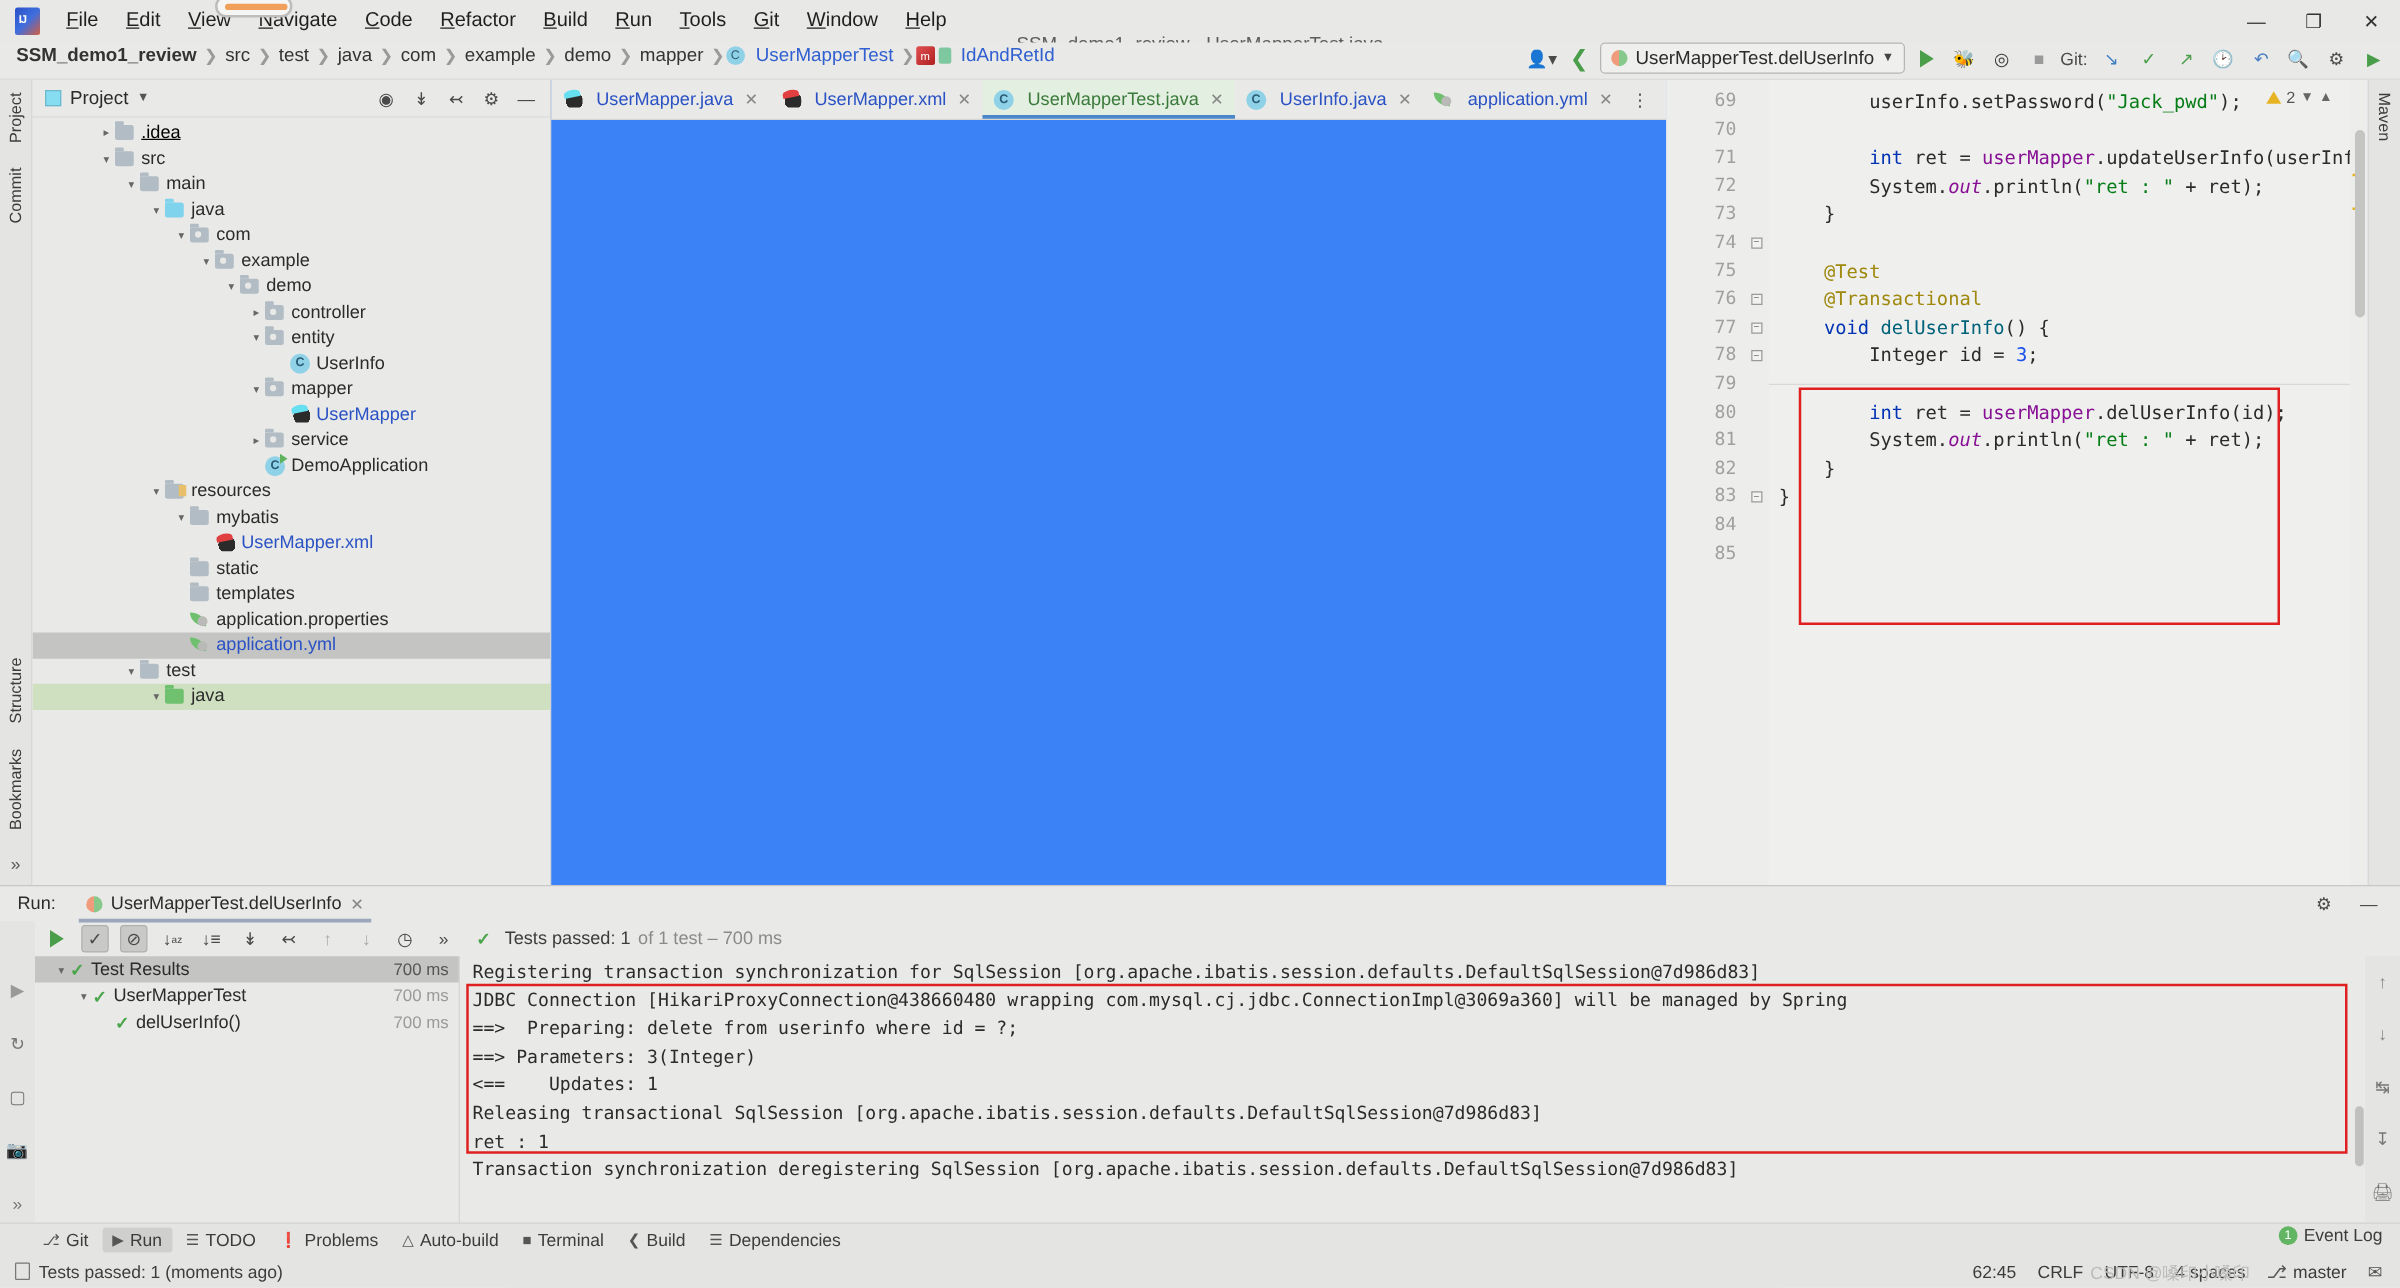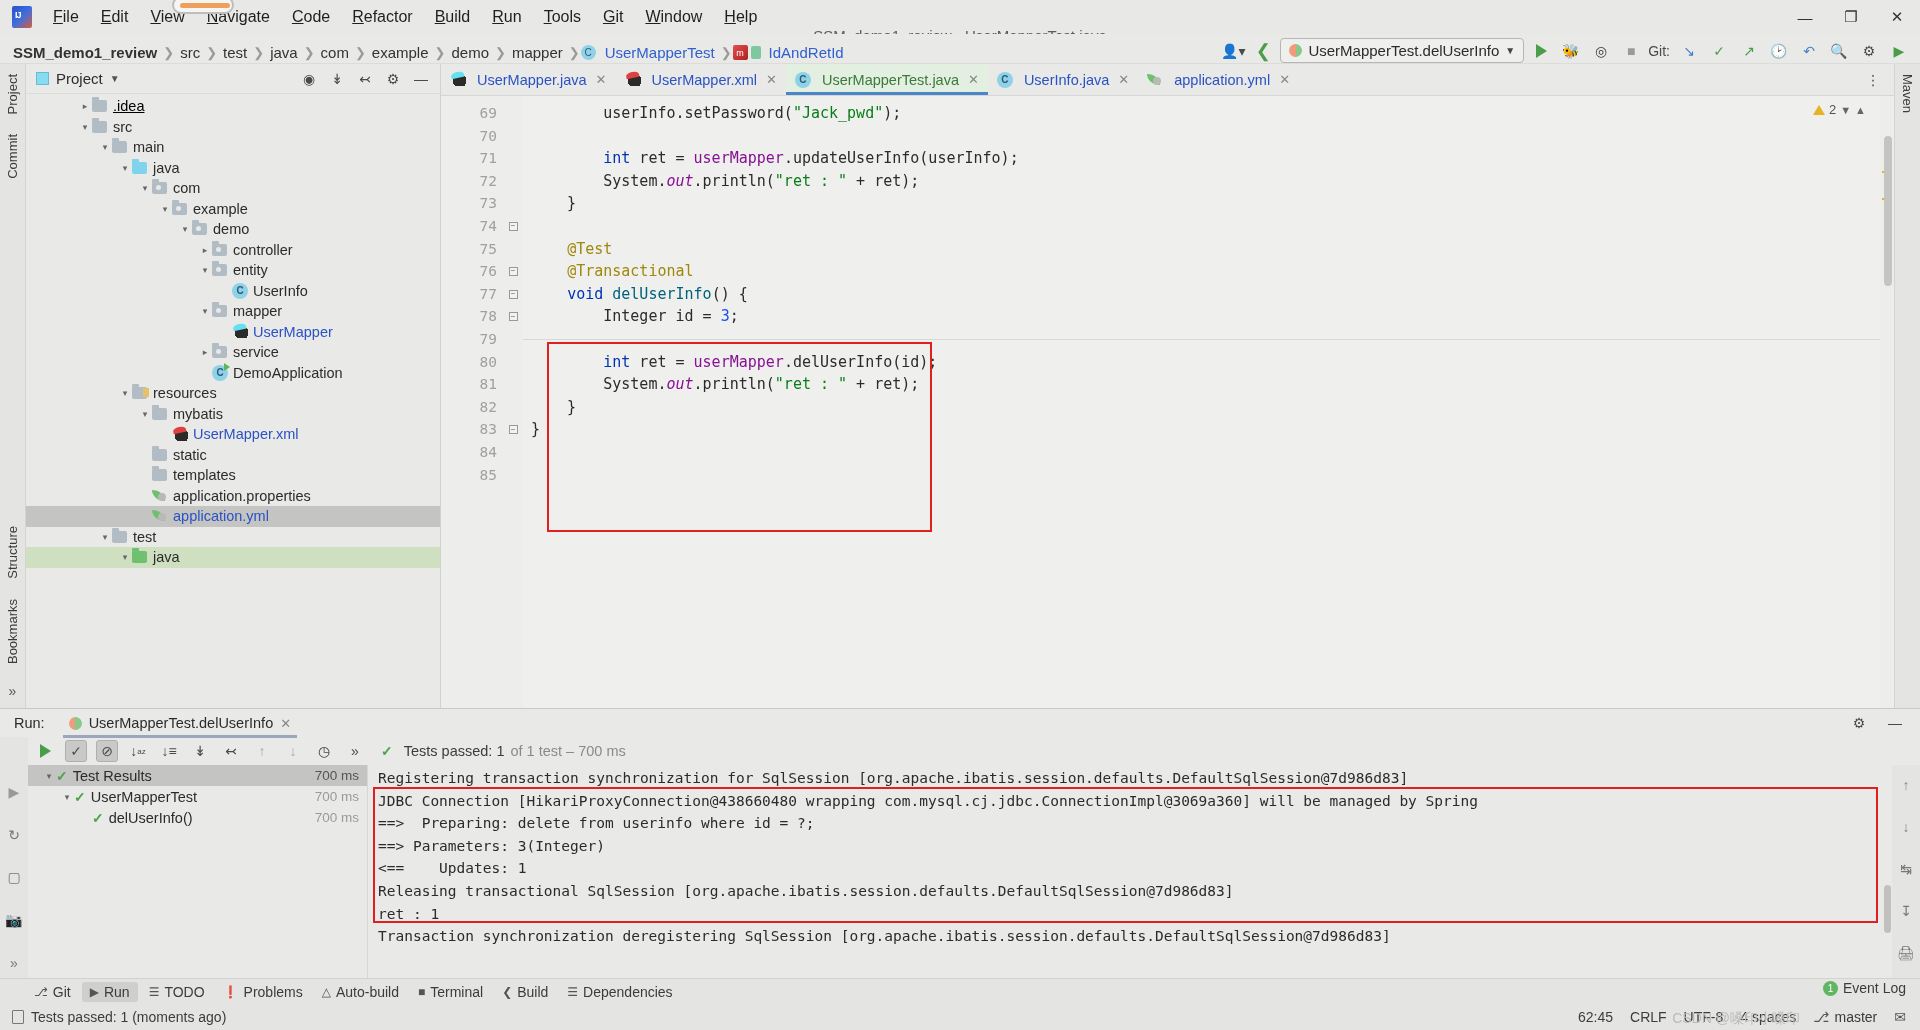--- a/index.html
+++ b/index.html
@@ -17,21 +17,21 @@
   .ij-logo:after{content:"IJ"; position:absolute; left:3px; top:4px; font-size:9px; color:#fff; font-weight:bold; letter-spacing:-1px;}
   .menu-item { font-size:16px; padding:4px 11px; color:#1f1f1f; white-space:nowrap; cursor:default;}
   .menu-item u { text-decoration:underline; }
   .win-title { position:absolute; left:50%; transform:translateX(-50%); font-size:15px; color:#5c5c5c; white-space:nowrap;margin-top:36px;}
   .win-ctrl { margin-left:auto; display:flex; align-items:center; height:100%; }
   .wbtn { width:46px; height:34px; display:flex; align-items:center; justify-content:center; font-size:15px; color:#333; }
   .navigate-pill{position:absolute; left:172px; top:-4px; width:62px;height:18px;border:2px solid #bdbdbd;border-radius:9px;background:#f5f5f3;}
   .navigate-pill:after{content:"";position:absolute;left:6px;top:5px;width:50px;height:5px;border-radius:3px;background:#f0a05a;}
 
   
-  .navbar { height:30px; display:flex; align-items:flex-end; background:#e9e9e7; padding-left:8px; font-size:15px; flex:none; border-bottom:1px solid #dcdcda; position:relative;}
+  .navbar { height:30px; display:flex; align-items:flex-start; background:#e9e9e7; padding-left:8px; font-size:15px; flex:none; border-bottom:1px solid #dcdcda; position:relative;}
   .crumb { display:flex; align-items:center; color:#333; white-space:nowrap;}
   .crumb .txt{padding:2px 5px;}
   .crumb.proj .txt{ font-weight:bold; }
   .crumb .sep { color:#9a9a9a; font-size:13px; padding:0 1px;}
   .crumb .cls-ico{width:15px;height:15px;border-radius:50%;background:#8fd2e8;color:#2a5c74;font-size:10px;display:flex;align-items:center;justify-content:center;margin-right:4px;}
   .crumb .blue { color:#2f5fd0; }
   .xml-ico{width:15px;height:15px;margin-right:3px;background:linear-gradient(135deg,#e05050,#b02020);border-radius:2px;color:#fff;font-size:9px;display:flex;align-items:center;justify-content:center;}
   .lock-ico{width:10px;height:13px;margin-right:3px;background:#7ec8a0;border-radius:2px;}
   .nav-right{ margin-left:auto; display:flex; align-items:center; gap:4px; padding-right:8px;}
   .ticon{ width:26px; height:24px; display:flex; align-items:center; justify-content:center; color:#4a4a4a; font-size:14px; border-radius:3px;}
@@ -76,21 +76,21 @@
   .ic-mybatisxml{ width:17px;height:13px;background:radial-gradient(circle at 60% 60%, #2b2b2b 55%, transparent 56%); position:relative;}
   .ic-mybatisxml:after{content:"";position:absolute;left:1px;top:-1px;width:13px;height:6px;background:#e04040;border-radius:50% 50% 0 0; transform:rotate(-12deg);}
   .ic-leaf{ width:16px;height:14px;position:relative;}
   .ic-leaf:before{content:"";position:absolute;left:0;top:1px;width:13px;height:11px;background:#6ec06e;border-radius:0 100% 0 100%;}
   .ic-leaf:after{content:"";position:absolute;left:6px;top:4px;width:8px;height:8px;border-radius:50%;background:#b9b9b7;}
   .tlabel{ color:#2b2b2b; }
   .tlabel.blue{ color:#2a52c4; }
   .tlabel.dim{ color:#000000;text-decoration:underline;}
 
   
-  .editorwrap{ flex:1; display:flex; flex-direction:column; min-width:0; background:#3b82f6;}
+  .editorwrap{ flex:1; display:flex; flex-direction:row; min-width:0; background:#3b82f6;}
   .tabbar{ height:32px; display:flex; align-items:stretch; background:#e9e9e7; flex:none; border-bottom:1px solid #d6d6d4; position:relative;}
   .etab{ display:flex; align-items:center; padding:0 9px; gap:6px; font-size:14.5px; white-space:nowrap; position:relative; color:#2a52c4; }
   .etab.active{ background:#e3efe0; }
   .etab.active:after{ content:""; position:absolute; left:0; right:0; bottom:0; height:3px; background:#4a86c8;}
   .etab .xs{ color:#888; font-size:13px; margin-left:3px;}
   .etab .grn{ color:#3a7a3a;}
   .tab-right{ margin-left:auto; display:flex; align-items:center; padding-right:8px;}
   .editor{ flex:1; position:relative; display:flex; min-height:0; overflow:hidden; background:#efefed;}
   .gutter{ width:62px; flex:none; text-align:right; padding-top:6px; background:#ededeb; font-family:"DejaVu Sans Mono", monospace; font-size:14.5px; color:#a0a0a0; position:relative;}
   .gline{ height:22.6px; line-height:22.6px; padding-right:6px; position:relative;}

